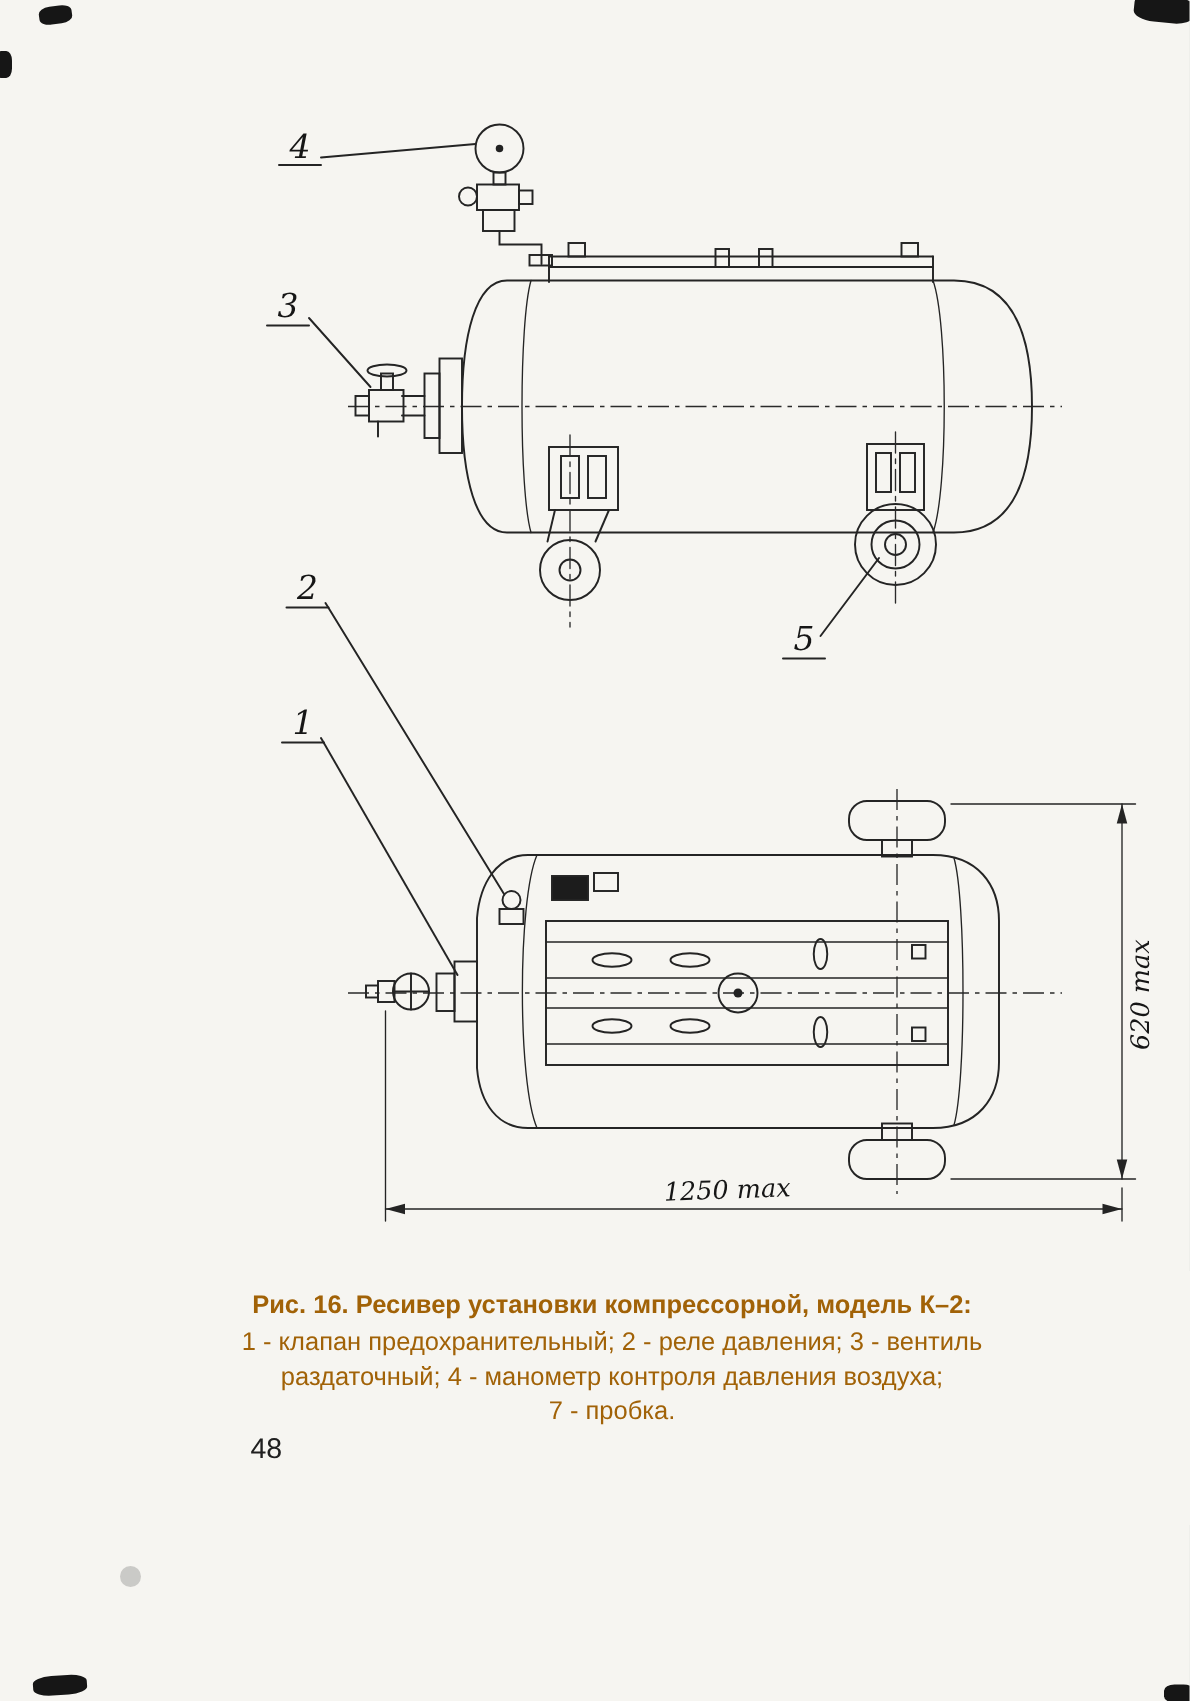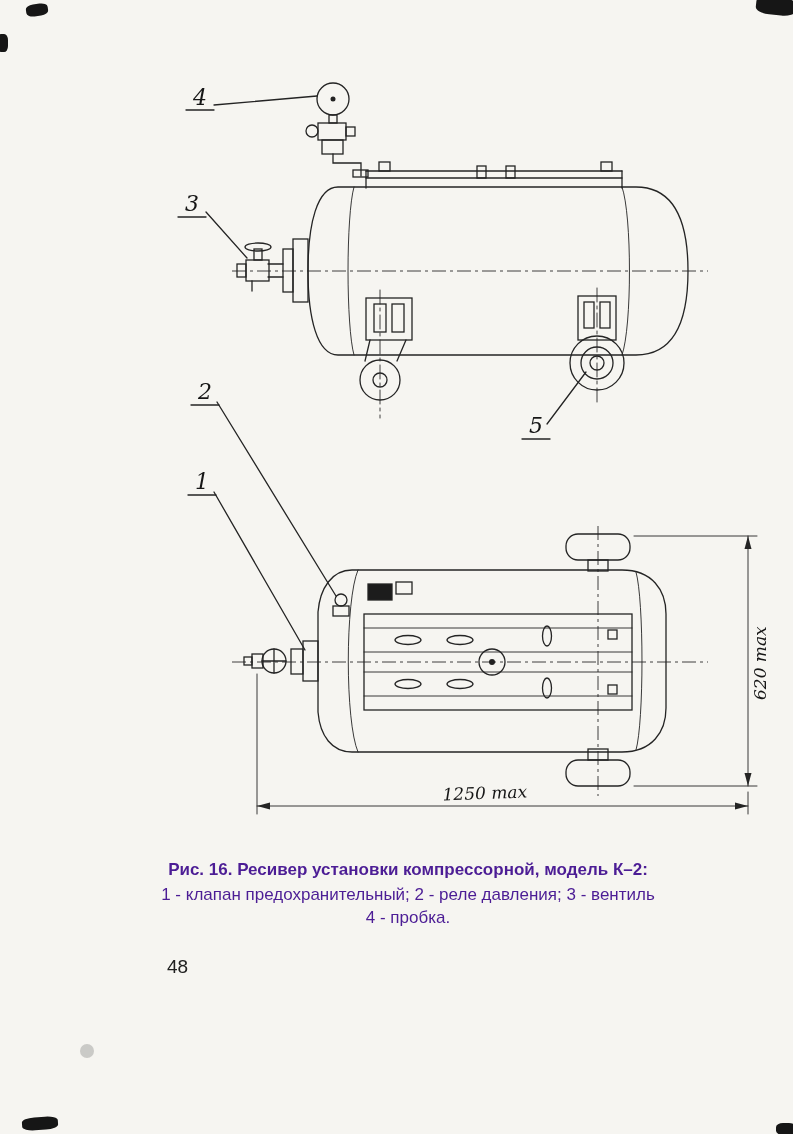--- a/index.html
+++ b/index.html
@@ -6,21 +6,21 @@
   body{width:793px;height:1134px;background:#dcdcd8;font-family:"Liberation Sans",sans-serif;}
   .page{position:relative;width:793px;height:1134px;background:#f6f5f1;overflow:hidden;color:#1b1b1b;}
   .drawing{position:absolute;left:0;top:0;}
   
   .ln{stroke:#242424;stroke-width:1.3;fill:none;stroke-linecap:round;}
   .thin{stroke-width:0.9;}
   .cl{stroke:#2a2a2a;stroke-width:0.9;fill:none;stroke-dasharray:14 4 3 4;}
   .arrow{fill:#242424;stroke:none;}
   .callout-text{font-family:"DejaVu Serif",serif;font-style:italic;font-size:22px;fill:#161616;stroke:none;}
   .dim-text{font-family:"DejaVu Serif",serif;font-style:italic;font-size:17px;fill:#161616;stroke:none;}
-  .caption{position:absolute;top:858px;left:128px;width:560px;text-align:center;font-size:17px;line-height:23px;color:#4c1d95;}
+  .caption{position:absolute;top:858px;left:128px;width:560px;text-align:center;font-size:17px;line-height:23px;color:#a16207;}
   .caption-title{font-weight:bold;margin-bottom:2px;}
   .page-number{position:absolute;top:956px;left:167px;font-size:19px;color:#202020;}
   .artifact{position:absolute;background:#161616;border-radius:35%;}
   .smudge{position:absolute;background:rgba(90,90,90,.28);border-radius:50%;}
 </style>
 </head>
 <body>
 
 <div class="page">
 
@@ -202,18 +202,19 @@
     <g>
       <text class="callout-text" x="536" y="433" text-anchor="middle">5</text>
       <line class="ln" x1="522" y1="439" x2="550" y2="439"></line>
       <line class="ln" x1="547" y1="424" x2="586" y2="372"></line>
     </g>
   </svg>
 
   <div class="caption">
     <div class="caption-title">Рис. 16. Ресивер установки компрессорной, модель К–2:</div>
     <div>1 - клапан предохранительный; 2 - реле давления; 3 - вентиль</div>
-    <div>4 - пробка.</div>
+    <div>раздаточный; 4 - манометр контроля давления воздуха;</div>
+    <div>7 - пробка.</div>
   </div>
 
   <div class="page-number">48</div>
 
 </div>
 
 </body></html>

